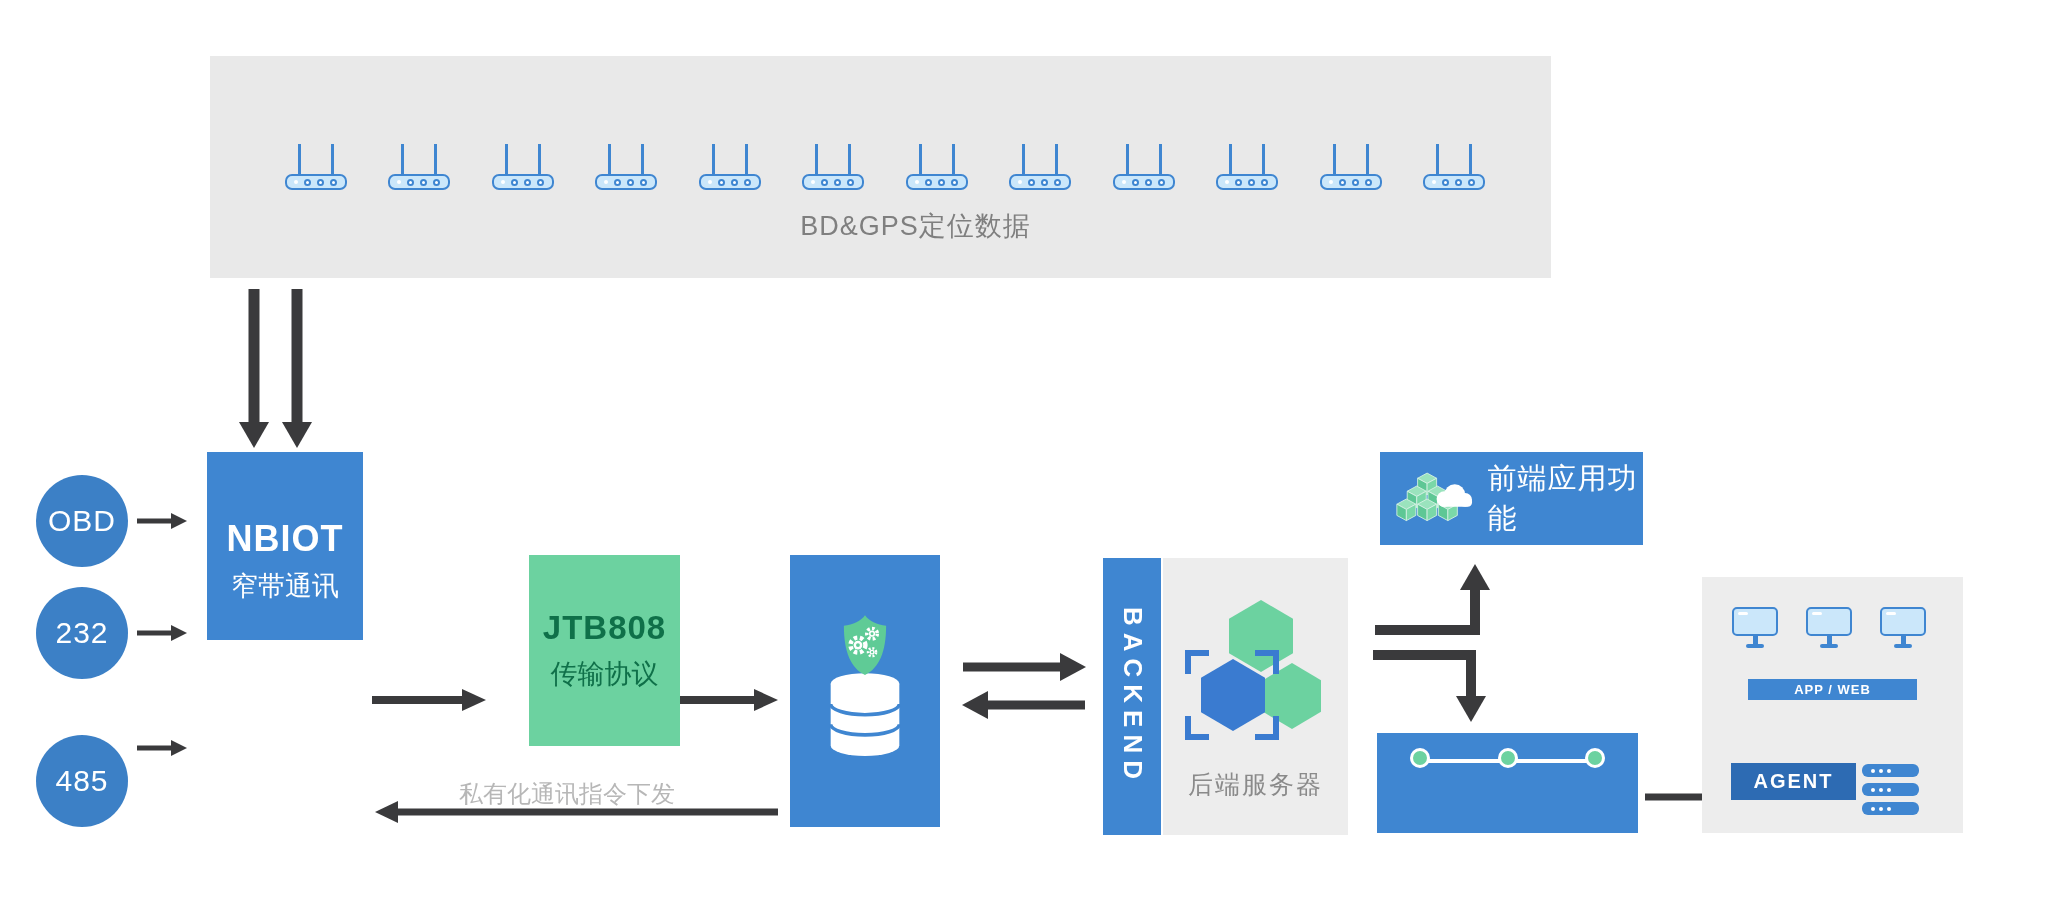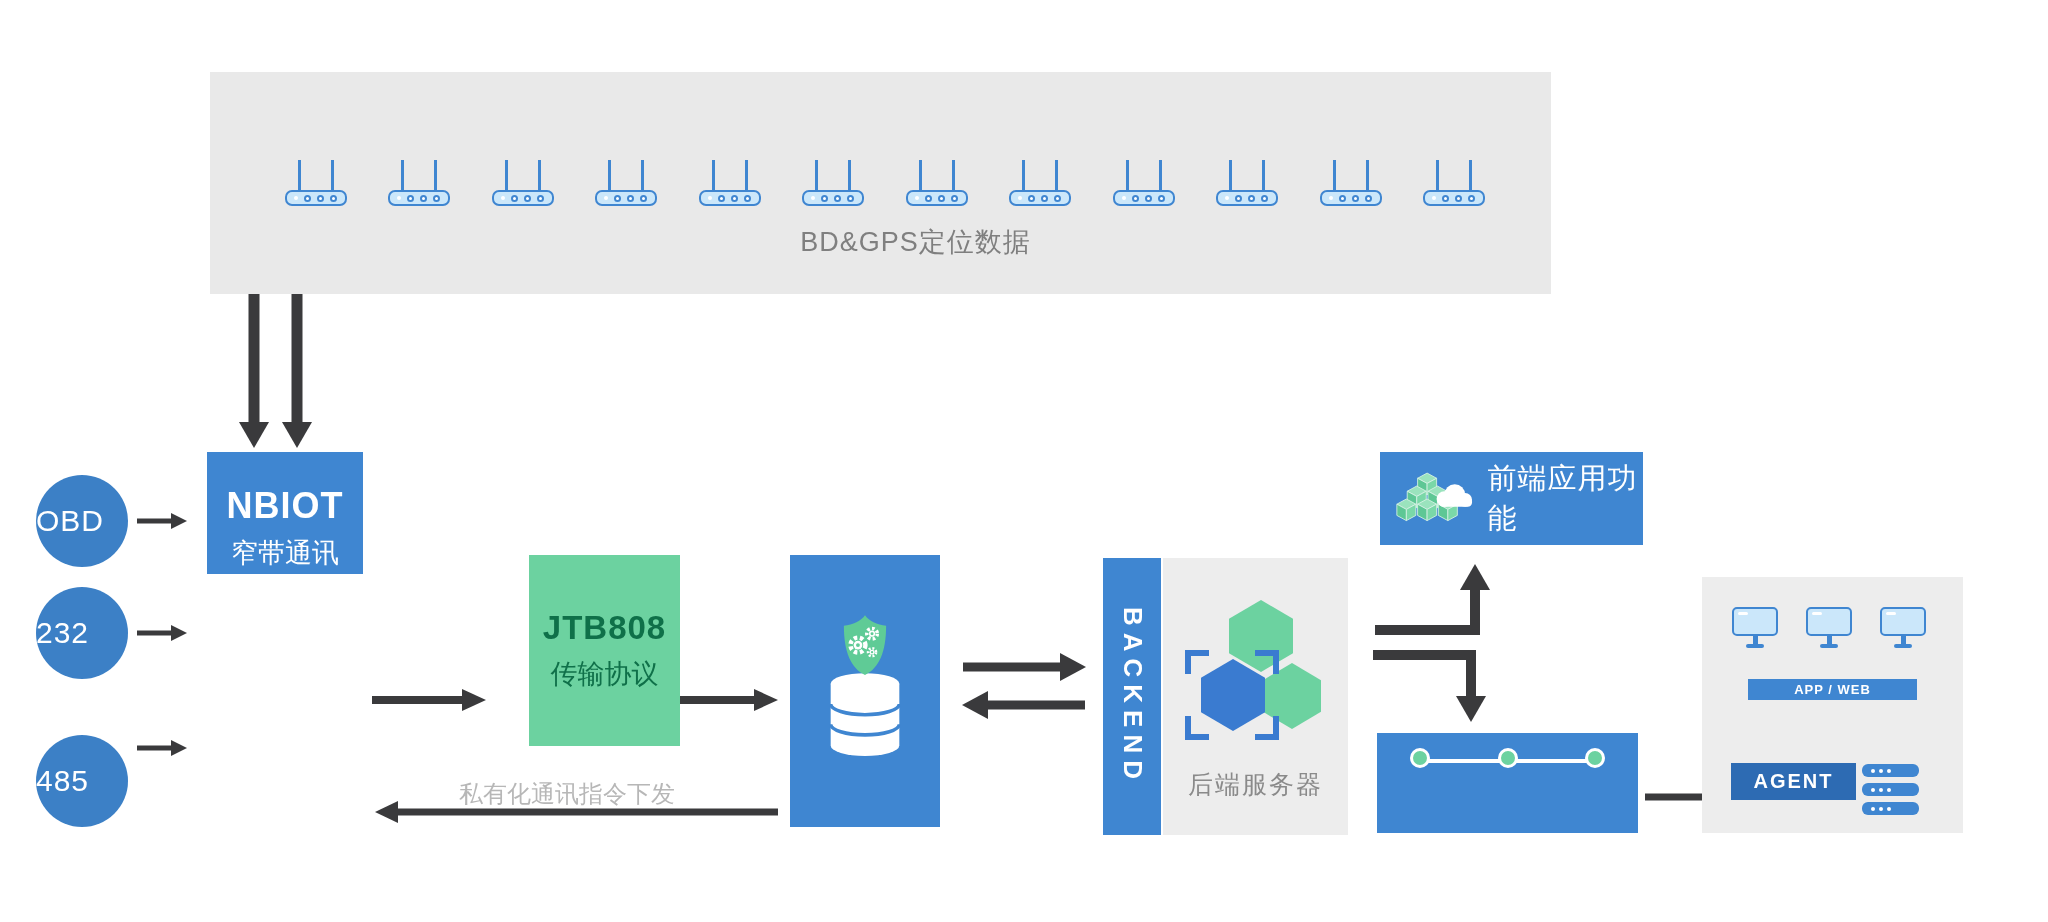--- a/index.html
+++ b/index.html
@@ -22,43 +22,43 @@
   body{background:#fff;font-family:"Liberation Sans",sans-serif;}
   .canvas{position:relative;width:2048px;height:922px;background:#fff;overflow:hidden;}
   .abs{position:absolute;}
 
   
   svg.arrow-layer{position:absolute;left:0;top:0;width:2048px;height:922px;pointer-events:none;}
   svg.arrow-layer path.shaft{stroke:var(--arrow);fill:none;}
   svg.arrow-layer path.head{fill:var(--arrow);stroke:none;}
 
   
-  .top-panel{left:210px;top:72px;width:1341px;height:222px;background:var(--panel);}
+  .top-panel{left:210px;top:56px;width:1341px;height:222px;background:var(--panel);}
   .router-row{position:absolute;left:75px;top:88px;width:1200px;height:46px;display:flex;justify-content:space-between;}
   .router{position:relative;width:62px;height:46px;}
   .router .antenna{position:absolute;top:0;width:3px;height:32px;background:var(--blue);}
   .router .antenna.a1{left:13px;}
   .router .antenna.a2{left:46px;}
   .router .rbody{position:absolute;left:0;bottom:0;width:62px;height:16px;background:var(--lightblue);
     border:2px solid var(--blue);border-radius:7px;display:flex;align-items:center;gap:6px;padding-left:7px;}
   .router .led{width:4px;height:4px;border-radius:50%;background:#fff;}
   .router .ring{width:7px;height:7px;border-radius:50%;background:#fff;border:2px solid var(--blue);}
   .top-label{position:absolute;left:0;top:152px;width:100%;text-align:center;transform:translateX(35px);
     font-size:27px;color:var(--gray-text);letter-spacing:1px;}
 
   
   .port-circle{width:92px;height:92px;border-radius:50%;background:#3c80c6;color:#fff;
-    display:flex;align-items:center;justify-content:flex-start;font-size:30px;letter-spacing:1px;}
+    display:flex;align-items:center;justify-content:center;font-size:30px;letter-spacing:1px;}
   .port-obd{left:36px;top:475px;}
   .port-232{left:36px;top:587px;}
   .port-485{left:36px;top:735px;}
 
   
   .nbiot-box{left:207px;top:452px;width:156px;height:375px;display:flex;flex-direction:column;}
-  .nbiot-top{height:122px;background:var(--blue);display:flex;flex-direction:column;align-items:center;
+  .nbiot-top{height:188px;background:var(--blue);display:flex;flex-direction:column;align-items:center;
     justify-content:center;padding-top:29px;gap:8px;color:#fff;}
   .nbiot-bottom{flex:1;background:var(--blue-dark);display:flex;flex-direction:column;align-items:center;
     justify-content:center;gap:10px;color:#fff;padding-bottom:28px;}
   .box-title{font-size:36px;font-weight:bold;letter-spacing:1px;}
   .box-sub{font-size:27px;}
 
   
   .jtb-box{left:493px;top:555px;width:151px;height:191px;background:var(--green);color:var(--green-text);
     display:flex;flex-direction:column;align-items:center;justify-content:center;gap:9px;margin-left:36px;}
   .jtb-box .box-title{font-size:33px;}

